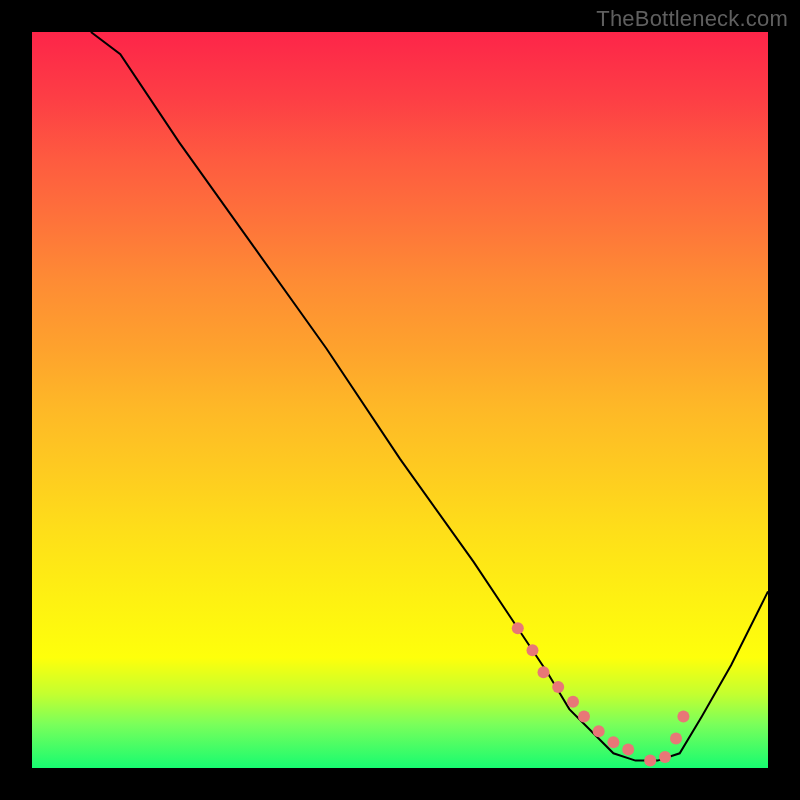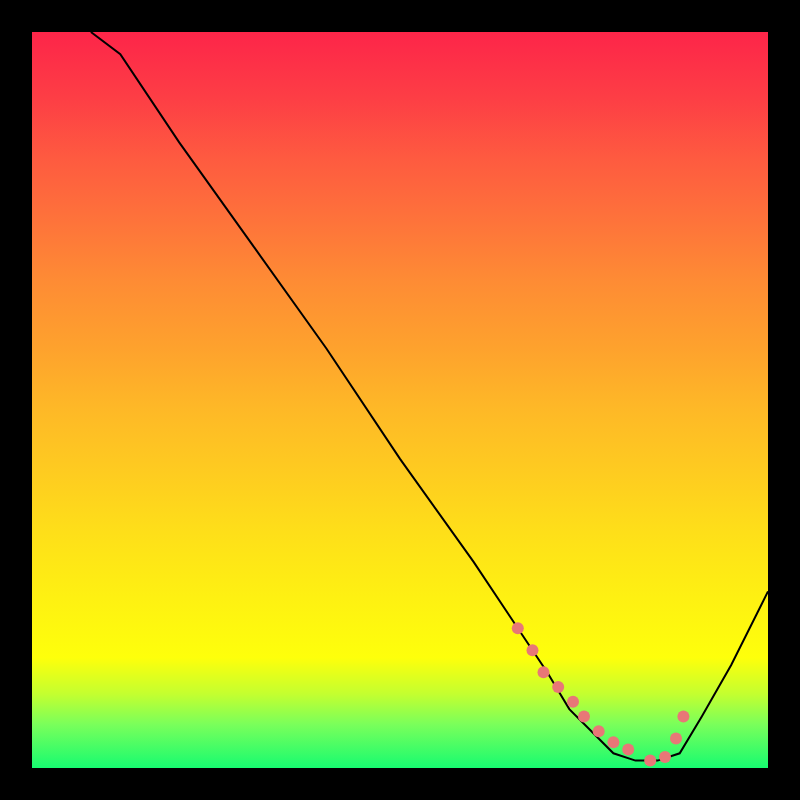--- a/index.html
+++ b/index.html
@@ -88,13 +88,14 @@
         <circle cx="566.7" cy="699.2" r="6" class="dot"></circle>
         <circle cx="581.4" cy="710.2" r="6" class="dot"></circle>
         <circle cx="596.2" cy="717.6" r="6" class="dot"></circle>
         <circle cx="618.2" cy="728.6" r="6" class="dot"></circle>
         <circle cx="633.0" cy="725.0" r="6" class="dot"></circle>
         <circle cx="644.0" cy="706.6" r="6" class="dot"></circle>
         <circle cx="651.4" cy="684.5" r="6" class="dot"></circle>
       </g>
   </svg>
 
+  <div class="watermark">TheBottleneck.com</div>
 </div>
 
 </body></html>

